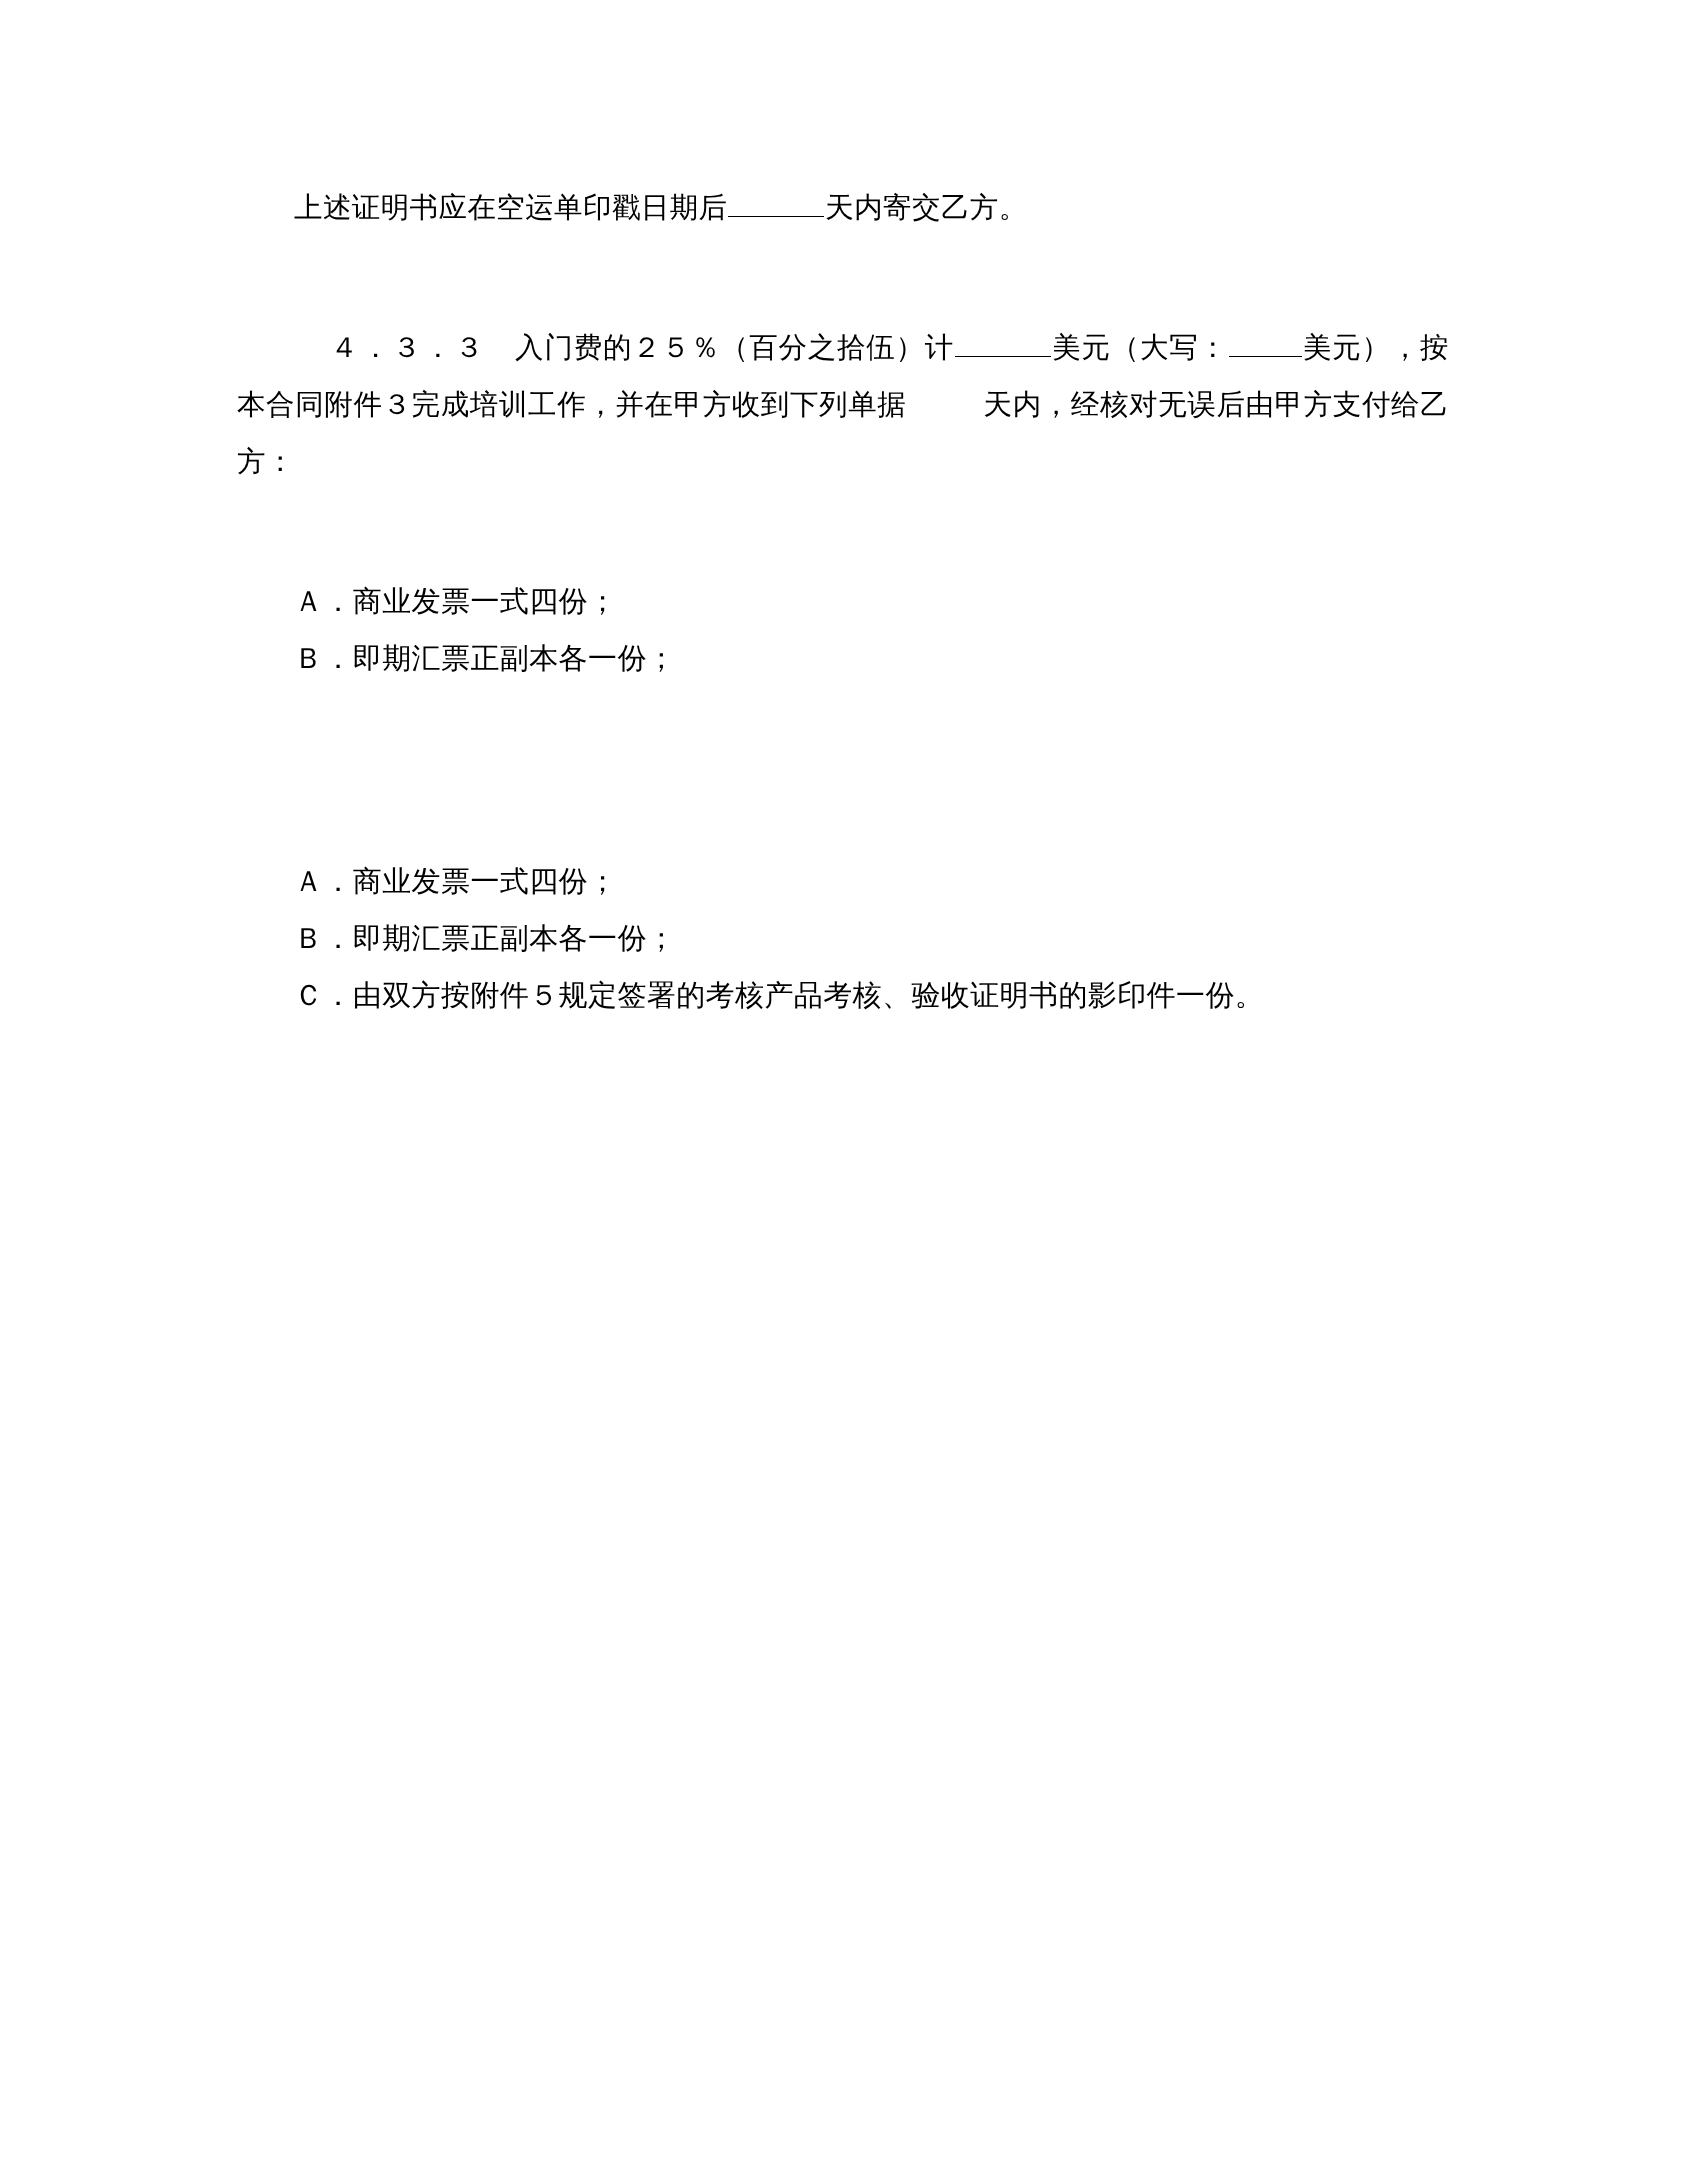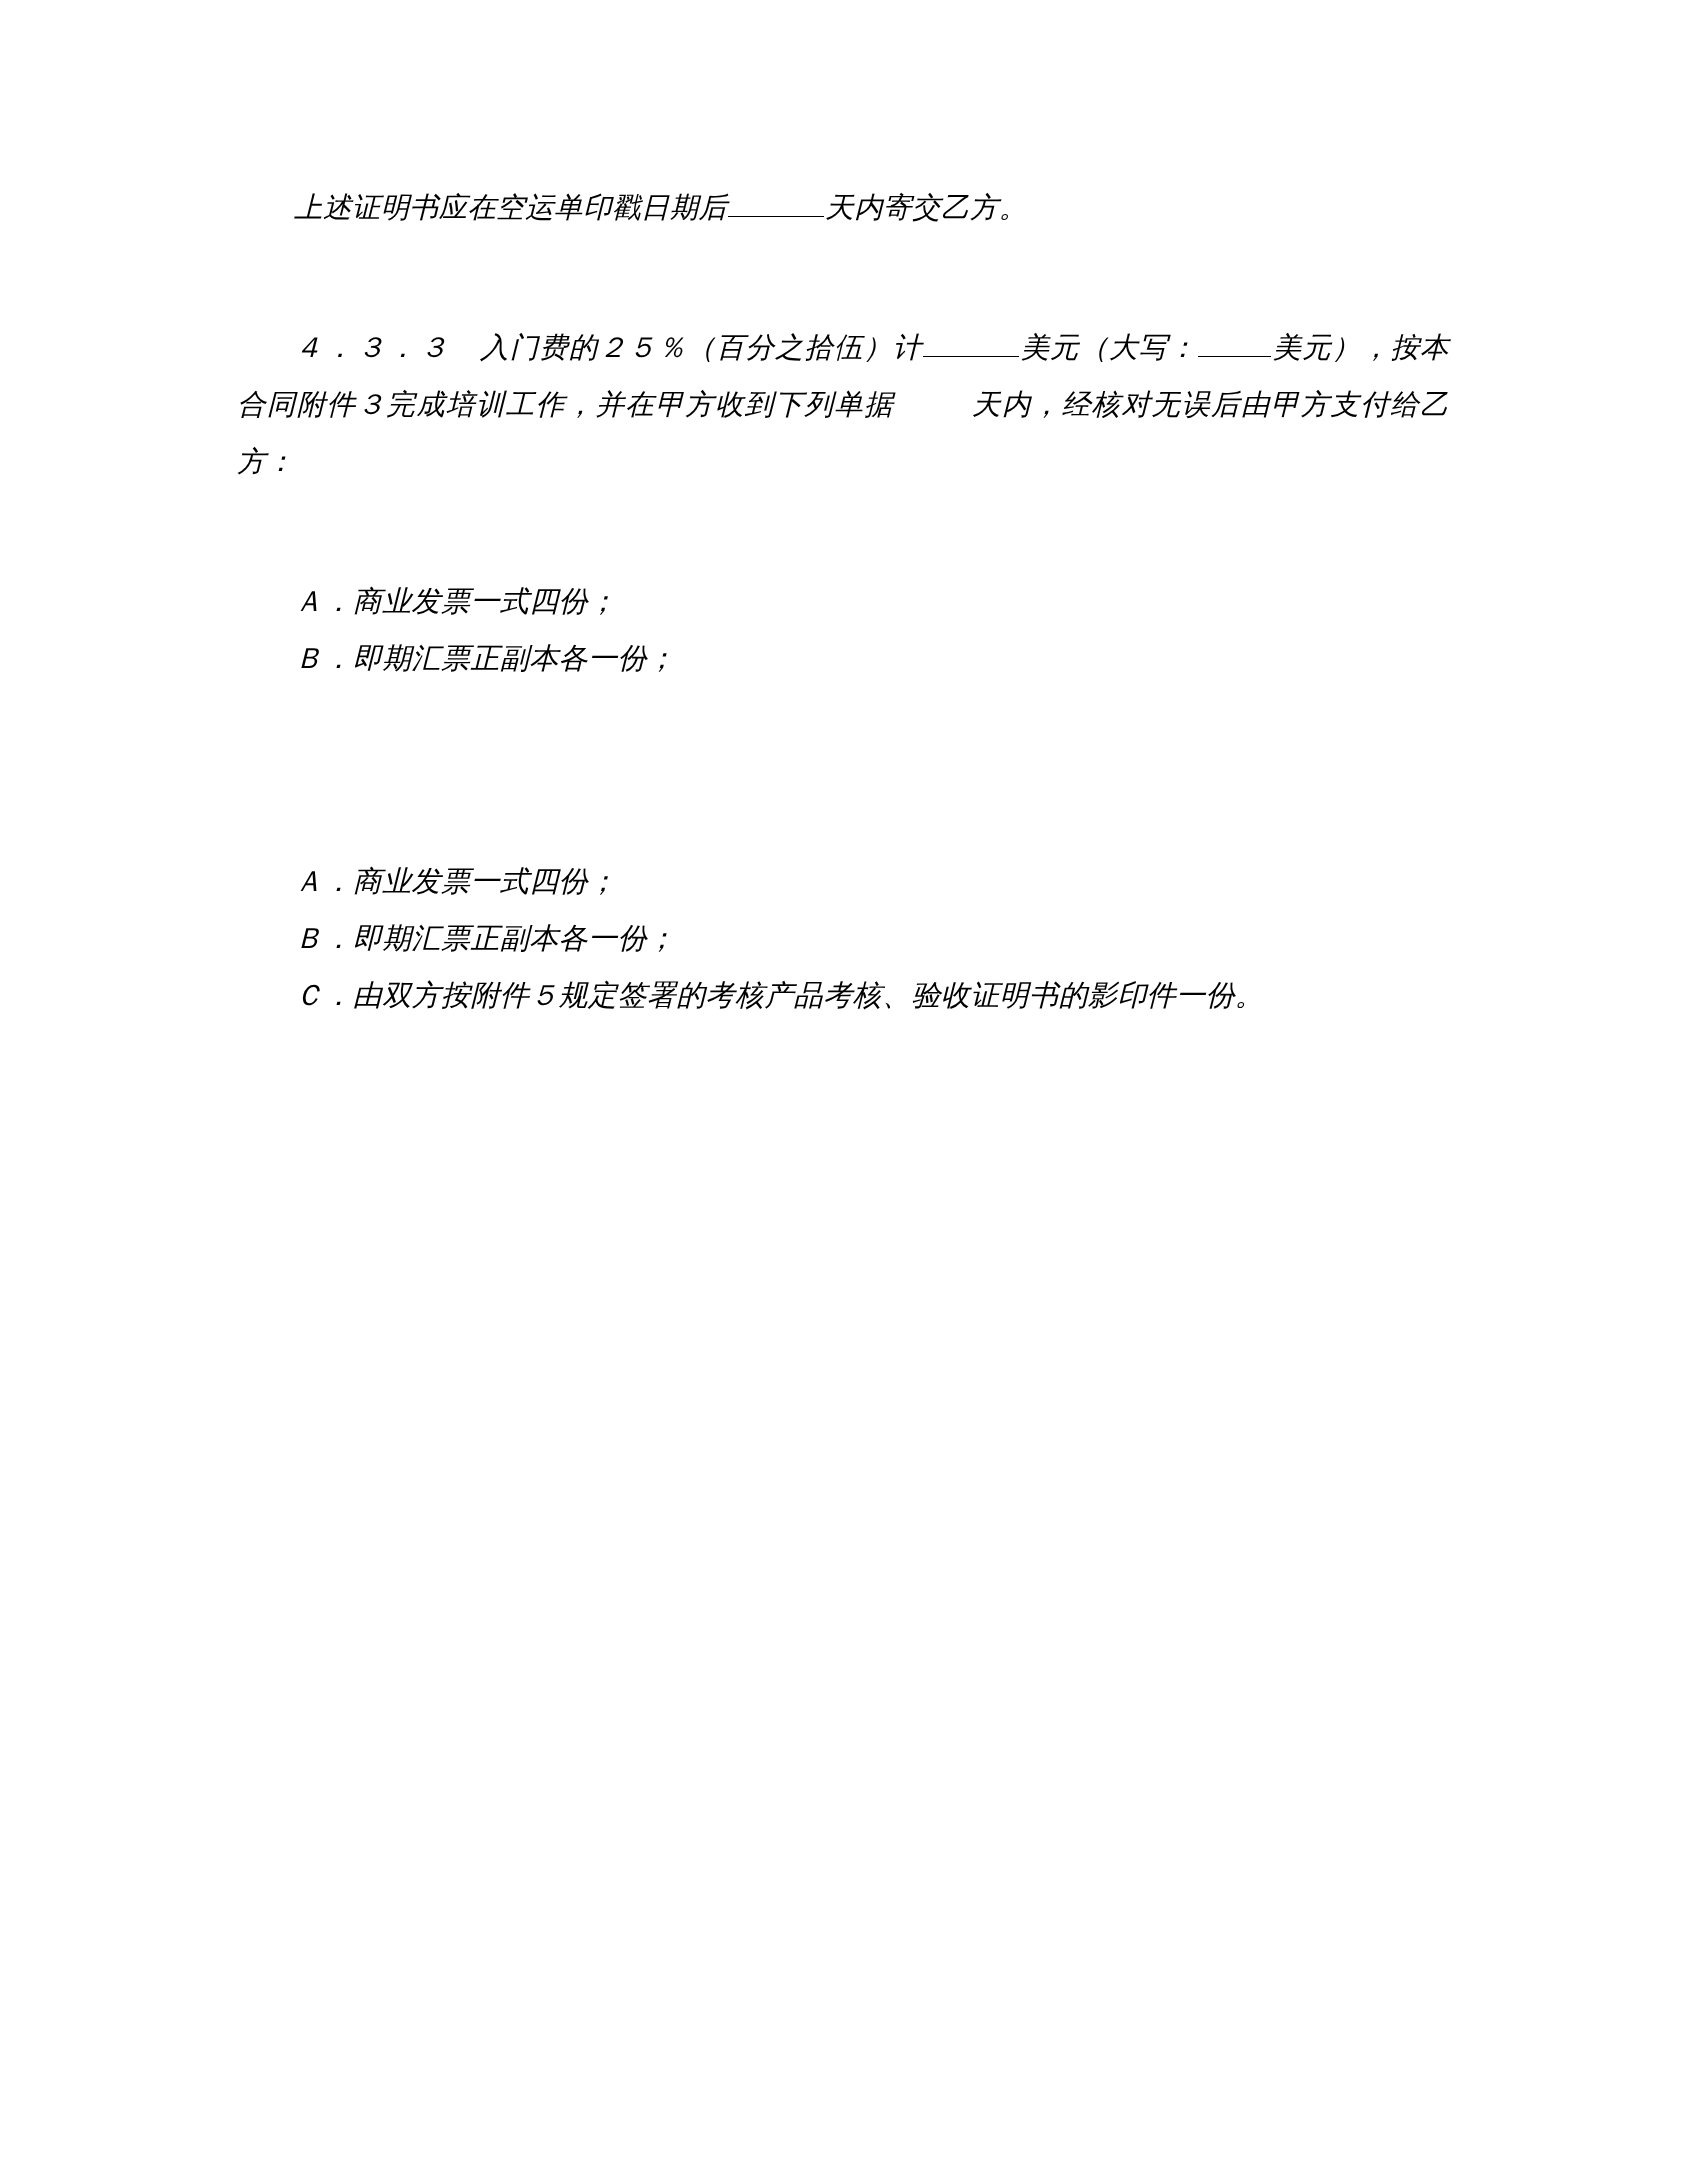--- a/index.html
+++ b/index.html
@@ -13,21 +13,20 @@
     font-family: "Liberation Serif", "DejaVu Serif", serif;
     color: #000000;
     overflow: hidden;
   }
   .page {
     position: relative;
     width: 1686px;
     height: 1572px;
     box-sizing: border-box;
     padding: 179px 237px 11px 237px;
-    font-style: italic;
   }
   .doc-body {
     font-size: 28.5px;
     line-height: 1.0;
   }
   p.para {
     margin: 0;
     font-size: 28.5px;
     line-height: 57px;
     text-align: justify;
@@ -57,20 +56,21 @@
   }
   .item {
     margin: 0;
     font-size: 29px;
     line-height: 57px;
     text-indent: 57px;
     letter-spacing: 0.4px;
   }
   .wide-num {
     letter-spacing: 2.3px;
+    margin-left: 36px;
   }
 </style>
 </head>
 <body>
 
 <div class="page">
   <div class="doc-body" id="doc-body">
       <p class="para indent"><span>上述证明书应在空运单印戳日期后</span><span class="blank w1"></span><span>天内寄交乙方。</span></p>
       <div class="gap-lg"></div>
       <p class="para indent"><span class="wide-num">４．３．３</span><span>　入门费的２５％（百分之拾伍）计</span><span class="blank w1"></span><span>美元（大写：</span><span class="blank w2"></span><span>美元），按本合同附件３完成培训工作，并在甲方收到下列单据</span><span class="space-blank"></span><span>天内，经核对无误后由甲方支付给乙方：</span></p>

